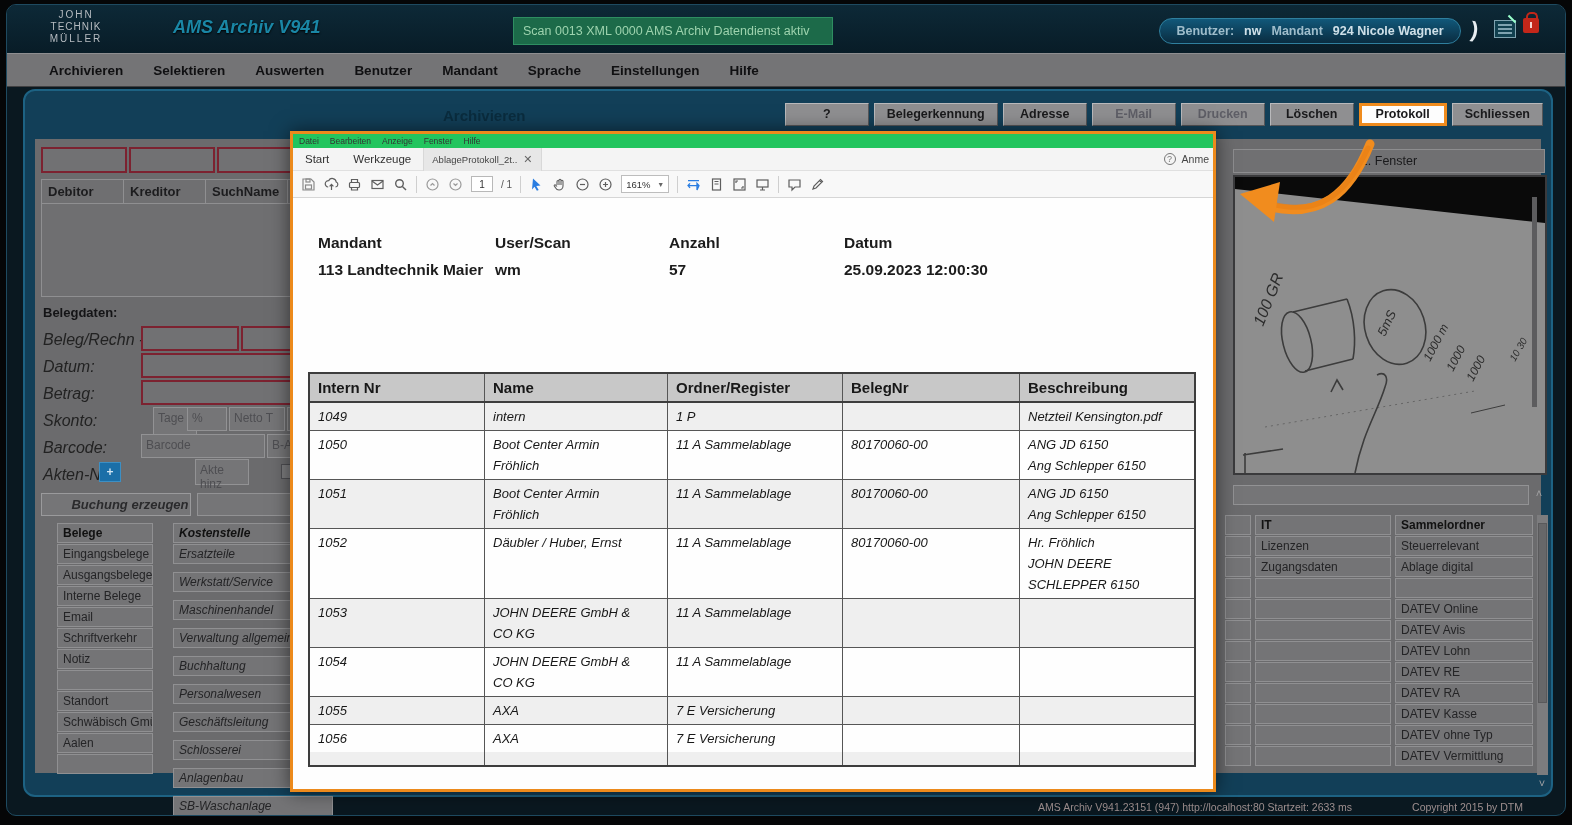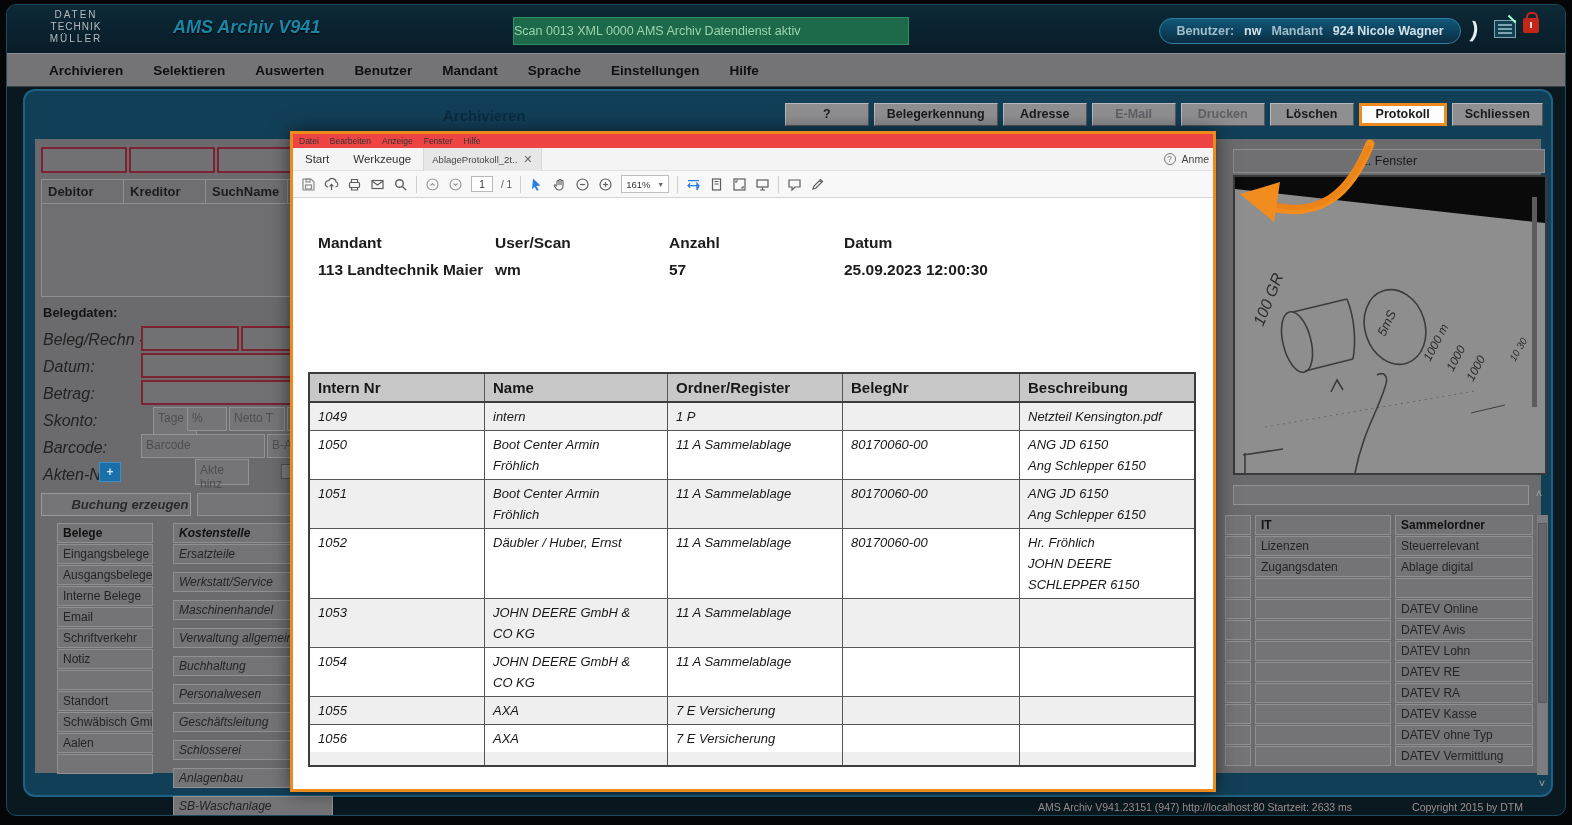--- a/index.html
+++ b/index.html
@@ -10,22 +10,22 @@
   .frame{position:absolute;left:6px;top:4px;width:1560px;height:812px;background:#0a1820;
          border-radius:10px;border:1px solid #1e4a60;overflow:hidden;}
   
   .topbar{position:absolute;left:0;top:0;width:100%;height:48px;
           background:linear-gradient(#0d2937,#081c27);}
   .logo{position:absolute;left:24px;top:4px;color:#b7bcc1;font-size:10px;line-height:12px;
         letter-spacing:2px;text-align:center;width:90px;}
   .logo .l2{letter-spacing:1px;}
   .app-title{position:absolute;left:166px;top:12px;font-size:18px;font-weight:bold;font-style:italic;
              color:#1a87a6;text-shadow:0 1px 2px #000;}
-  .scan-status{position:absolute;left:506px;top:12px;width:396px;height:28px;background:#1c6a49;
-               border:1px solid #2e8e61;color:#9dd3ae;font-size:12.5px;line-height:26px;padding-left:0;}
+  .scan-status{position:absolute;left:506px;top:12px;width:320px;height:28px;background:#1c6a49;
+               border:1px solid #2e8e61;color:#9dd3ae;font-size:12.5px;line-height:26px;padding-left:9px;}
   .user-pill{position:absolute;left:1152px;top:13px;width:302px;height:26px;border-radius:13px;
              background:linear-gradient(#11587a,#0a2c40);border:1px solid #2f7f9e;
              display:flex;align-items:center;justify-content:center;gap:10px;
              color:#9fbdcb;font-size:12.5px;font-weight:bold;}
   .user-pill .val{color:#cfe0e8;}
   .phone-ic{position:absolute;left:1464px;top:12px;color:#e8eef2;font-size:22px;font-weight:bold;
             transform:rotate(8deg);}
   .note-ic{position:absolute;left:1487px;top:15px;width:22px;height:18px;border:1px solid #7fa3b0;
            background:#11404f;}
   .note-ic:before{content:"";position:absolute;left:3px;top:3px;width:14px;height:2px;background:#7fa3b0;
@@ -75,21 +75,21 @@
   .rightpanel{position:absolute;left:1200px;top:50px;width:330px;height:656px;}
   .rp-title{background:#707072;border:1px solid #8d8d8f;text-align:center;font-size:12.5px;
             color:#1a1a1c;line-height:22px;}
   .rp-image{background:#8e8e8e;border:2px solid #3a3a3c;overflow:hidden;}
   .rp-scroll{position:absolute;background:#7c7c7e;}
   .rp-thumb{position:absolute;background:#676769;border:1px solid #59595b;}
   .scroll-arrow{position:absolute;color:#a2a2a4;font-size:11px;width:12px;text-align:center;}
   
   .pdf{position:absolute;left:290px;top:131px;width:926px;height:661px;background:#fdfdfd;
        border:3px solid #ec8a1c;z-index:10;box-shadow:0 0 18px rgba(0,0,0,.55);}
-  .pdf-menu{height:14px;background:#ef4444;display:flex;gap:11px;padding:2px 0 0 6px;}
+  .pdf-menu{height:14px;background:#22c55e;display:flex;gap:11px;padding:2px 0 0 6px;}
   .pdf-menu span{font-size:8.5px;color:#333;}
   .pdf-tabs{height:23px;background:#f4f4f4;border-bottom:1px solid #e0e0e0;display:flex;align-items:center;}
   .pdf-tabs .tab{font-size:11.5px;color:#323232;padding:0 12px;}
   .pdf-tabs .doctab{background:#e7e7e7;height:23px;line-height:23px;font-size:9.5px;color:#444;
                     padding:0 8px;display:flex;align-items:center;gap:6px;border-left:1px solid #d8d8d8;
                     border-right:1px solid #d8d8d8;}
   .doctab .x{color:#666;font-size:11px;}
   .pdf-signin{margin-left:auto;display:flex;align-items:center;gap:6px;padding-right:4px;
               font-size:10.5px;color:#444;}
   .help-circ{width:12px;height:12px;border:1px solid #777;border-radius:50%;color:#777;font-size:9px;
@@ -128,21 +128,21 @@
   .sketch-txt{font-style:italic;fill:#2c2c2c;}
 </style>
 </head>
 <body>
 
 <div class="screen">
 <div class="frame">
 
   <div class="topbar">
     <div class="logo">
-      <div>DATEN</div>
+      <div>JOHN</div>
       <div class="l2">TECHNIK</div>
       <div>MÜLLER</div>
     </div>
     <div class="app-title">AMS Archiv V941</div>
     <div class="scan-status">Scan 0013 XML 0000 AMS Archiv Datendienst aktiv</div>
     <div class="user-pill">
       <span>Benutzer:</span>
       <span class="val">nw</span>
       <span>Mandant</span>
       <span class="val">924 Nicole Wagner</span>

